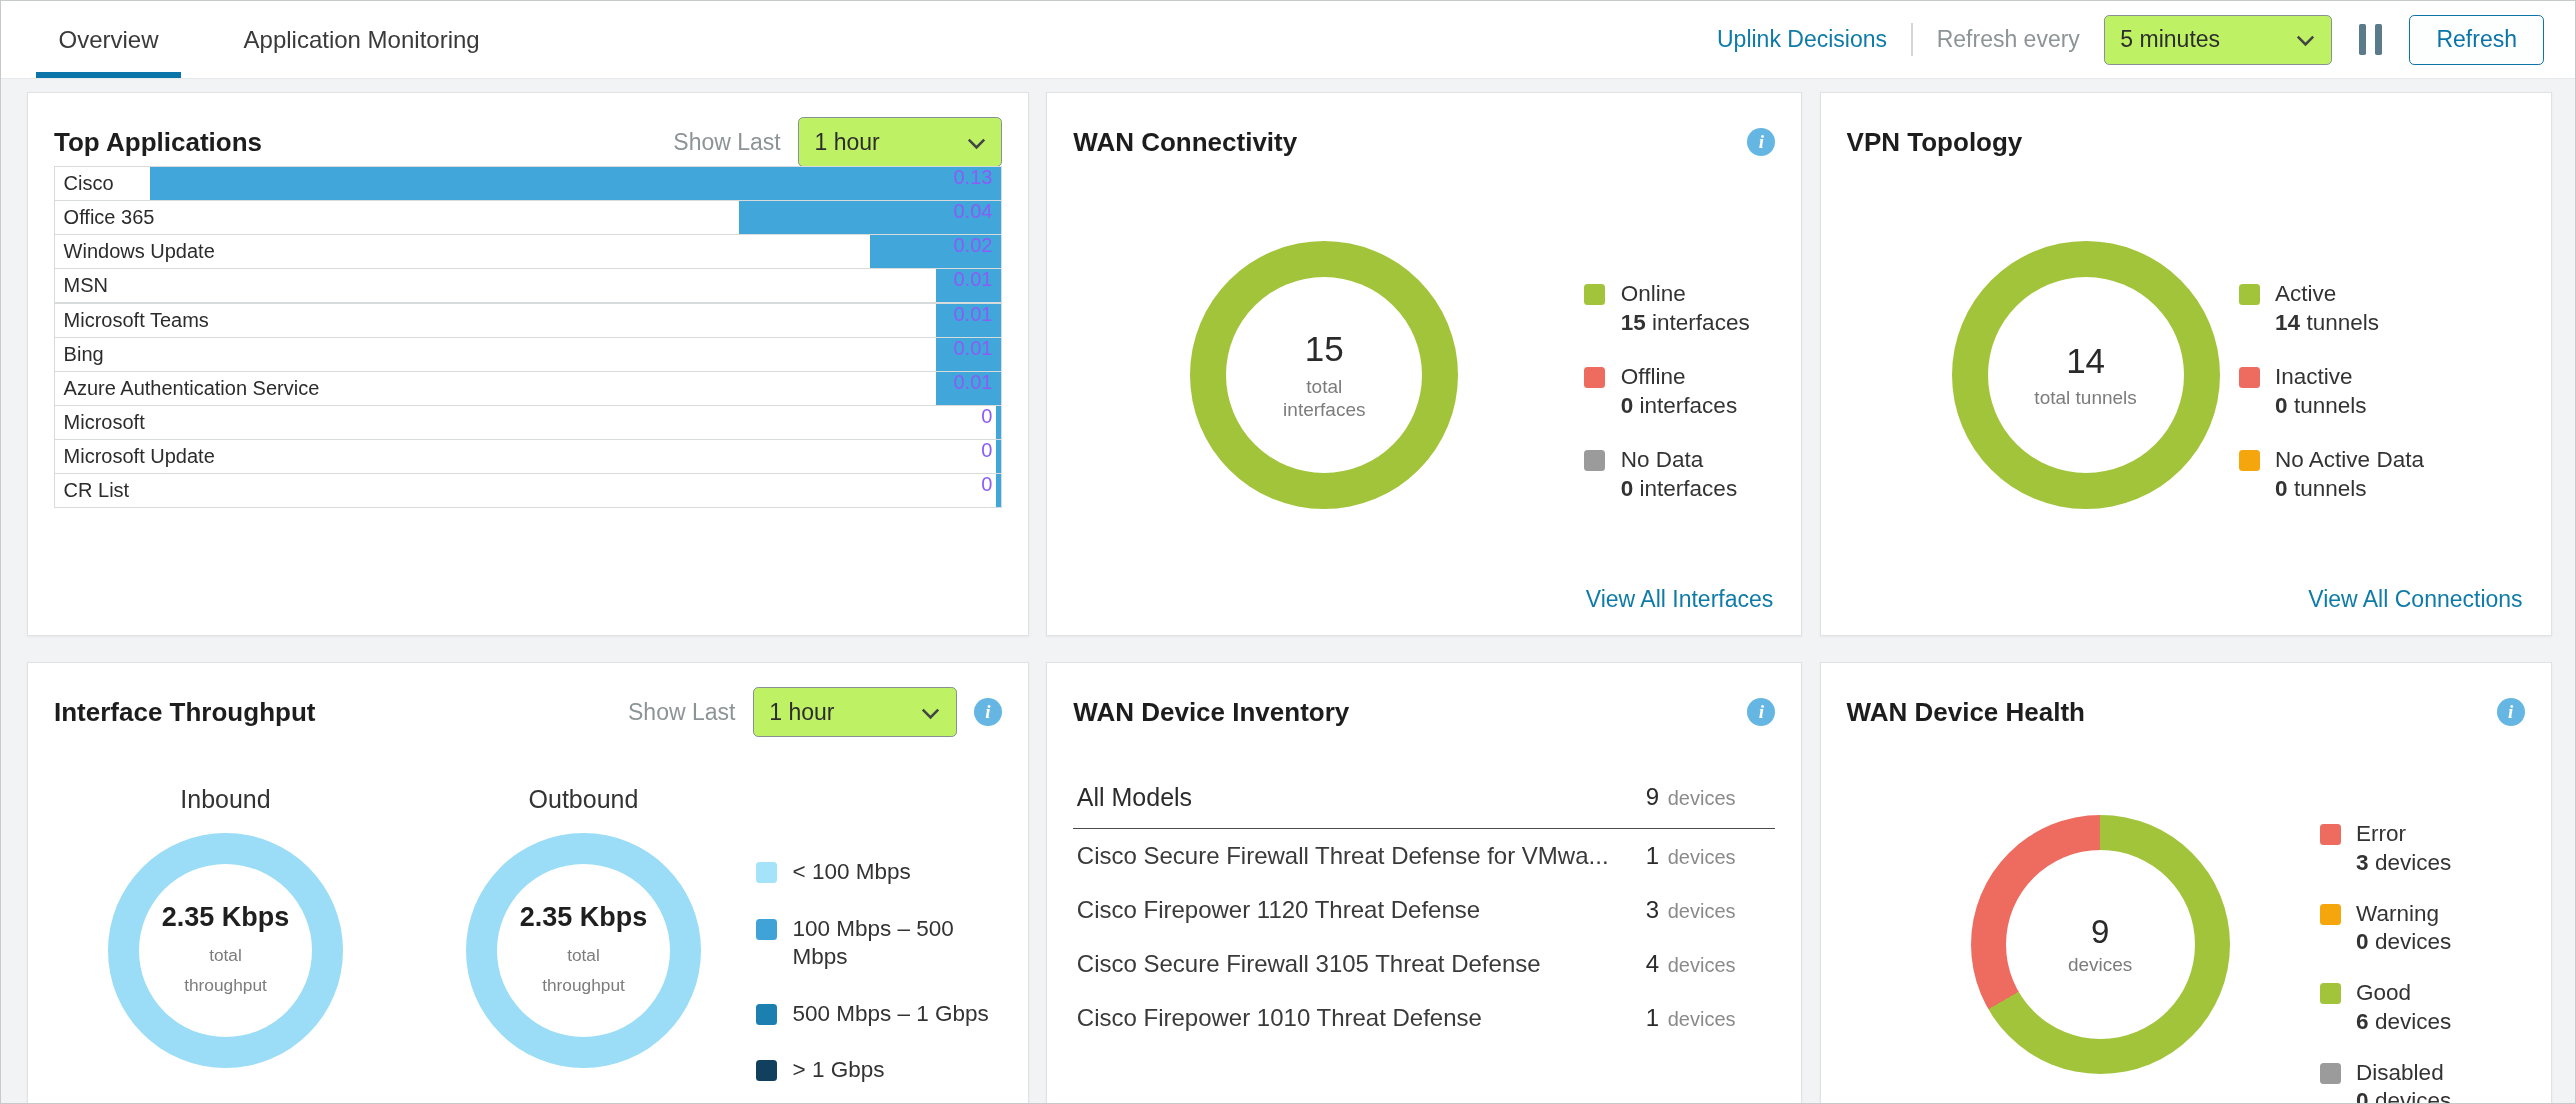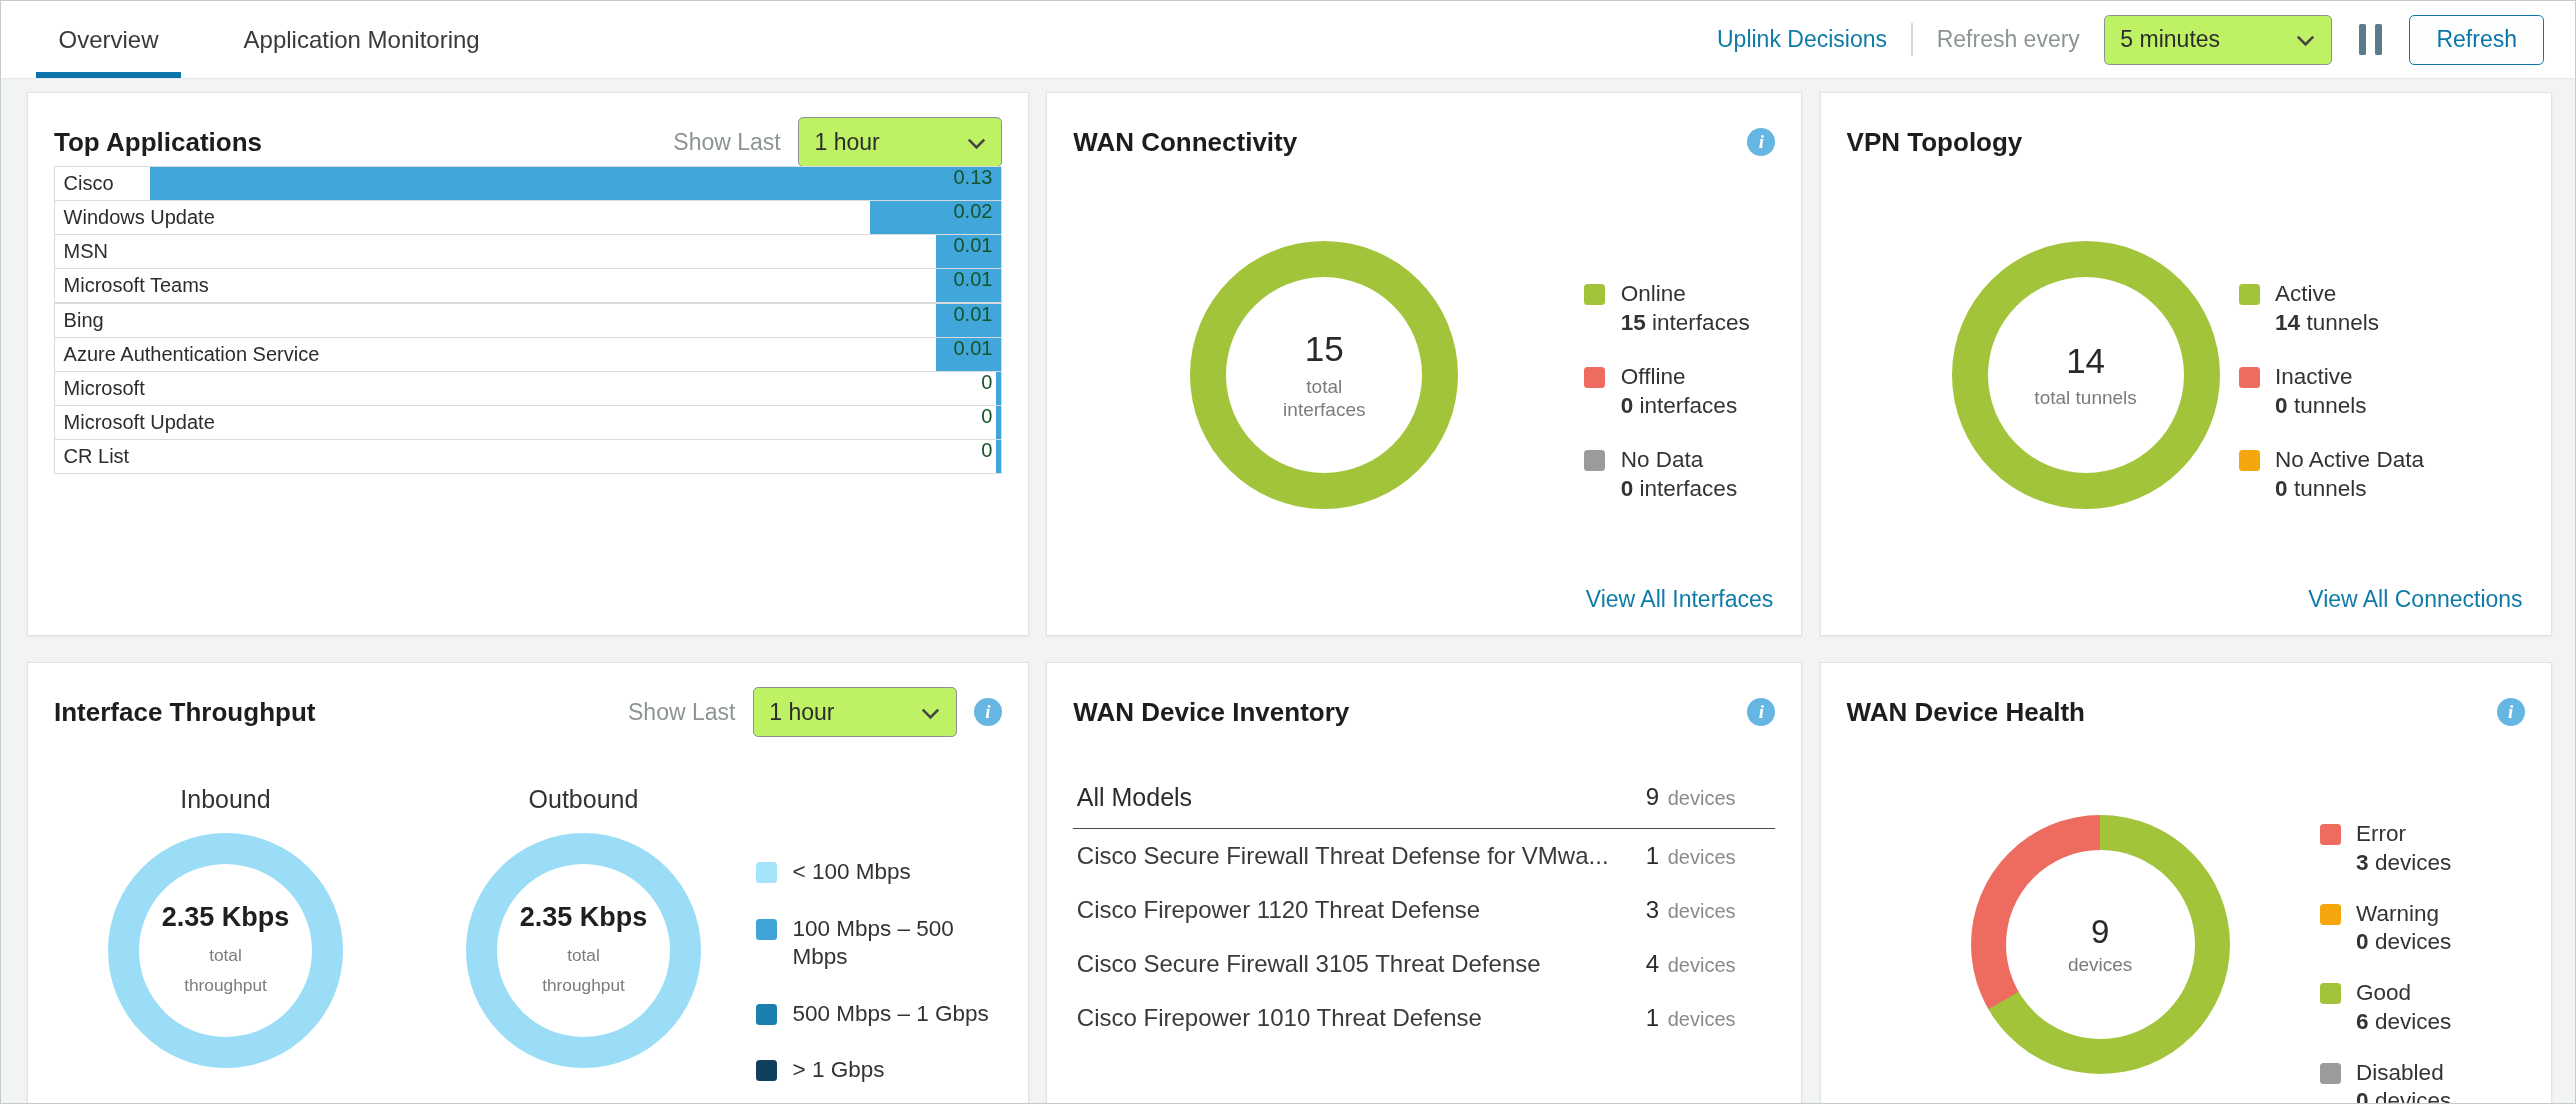--- a/index.html
+++ b/index.html
@@ -31,21 +31,21 @@
   .card-header { display:flex; align-items:center; min-height:50px; }
   .card-title { font-size:26px; font-weight:700; color:#1d1d1d; white-space:nowrap; }
   .header-right { margin-left:auto; display:flex; align-items:center; gap:17.3px; }
   .info-icon { width:28px; height:28px; border-radius:50%; background:#65b6e2; color:#fff; font-size:19px; font-weight:700; font-style:italic; font-family:"Liberation Serif", serif; display:flex; align-items:center; justify-content:center; cursor:pointer; flex:none; }
   .view-link { position:absolute; right:28px; bottom:22.5px; font-size:23px; color:#0e7ba8; cursor:pointer; }
   
   .ta-cols { display:flex; justify-content:space-between; margin:28px 1.7px 12px 1.7px; font-size:22.5px; font-weight:700; color:#1d1d1d; }
   .ta-row { position:relative; height:35px; border:0.9px solid #d8dbdc; margin-top:-0.9px; background:#fff; overflow:hidden; }
   .ta-bar { position:absolute; right:0; top:0; bottom:0; background:#41a6d9; }
   .ta-name { position:absolute; left:0; top:0.9px; bottom:0.9px; display:flex; align-items:center; padding:0 8.6px; font-size:20px; color:#2c2c2c; background:#fff; z-index:2; white-space:nowrap; }
-  .ta-val { position:absolute; right:8.6px; top:0; bottom:12px; display:flex; align-items:center; font-size:20px; color:#14532d; z-index:2; }
+  .ta-val { position:absolute; right:8.6px; top:0; bottom:12px; display:flex; align-items:center; font-size:20px; color:#8b5cf6; z-index:2; }
   
   .donut { border-radius:50%; position:relative; flex:none; }
   .donut .hole { position:absolute; background:#fff; border-radius:50%; display:flex; flex-direction:column; align-items:center; justify-content:center; text-align:center; }
   .donut-lg { width:268px; height:268px; } .donut-lg .hole { inset:36px; }
   .donut-md { width:235px; height:235px; } .donut-md .hole { inset:31px; }
   .donut-health { width:259px; height:259px; } .donut-health .hole { inset:35px; }
   .big-num { font-size:35px; color:#2a2a2a; }
   .center-sub { font-size:19px; color:#7c7c7c; line-height:23px; width:112px; margin-top:5.2px; }
   .tp-val { font-size:27px; font-weight:700; color:#1f1f1f; }
   .tp-sub { font-size:17.3px; color:#7c7c7c; line-height:30px; width:95px; margin-top:7px; }
@@ -134,20 +134,25 @@
           </div>
         </div>
       </div>
       <div>
         <div class="ta-row">
           <div class="ta-bar" style="width: 90%;"></div>
           <span class="ta-name">Cisco</span>
           <span class="ta-val">0.13</span>
         </div>
         <div class="ta-row">
+          <div class="ta-bar" style="width: 27.7%;"></div>
+          <span class="ta-name">Office 365</span>
+          <span class="ta-val">0.04</span>
+        </div>
+        <div class="ta-row">
           <div class="ta-bar" style="width: 13.8%;"></div>
           <span class="ta-name">Windows Update</span>
           <span class="ta-val">0.02</span>
         </div>
         <div class="ta-row">
           <div class="ta-bar" style="width: 6.9%;"></div>
           <span class="ta-name">MSN</span>
           <span class="ta-val">0.01</span>
         </div>
         <div class="ta-row">

